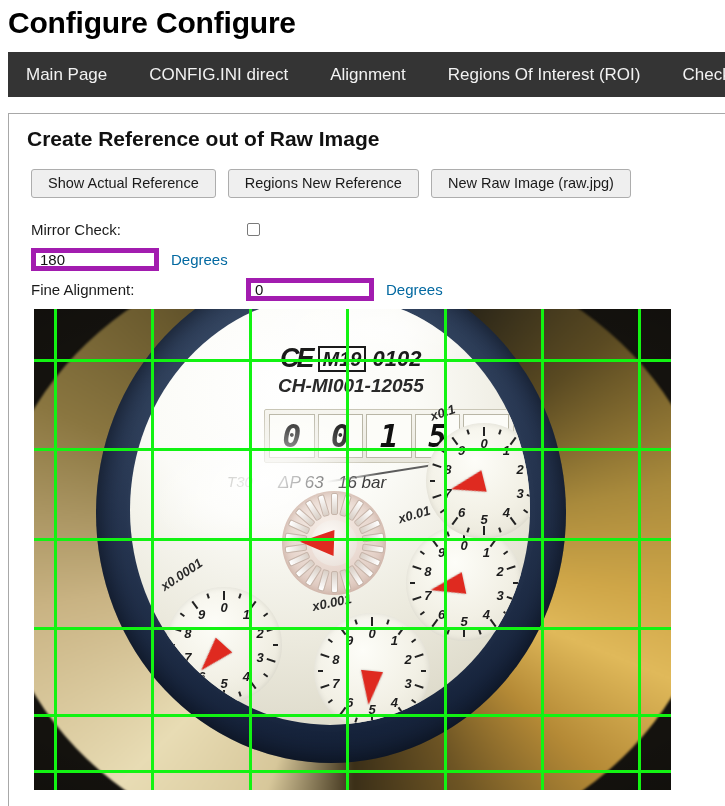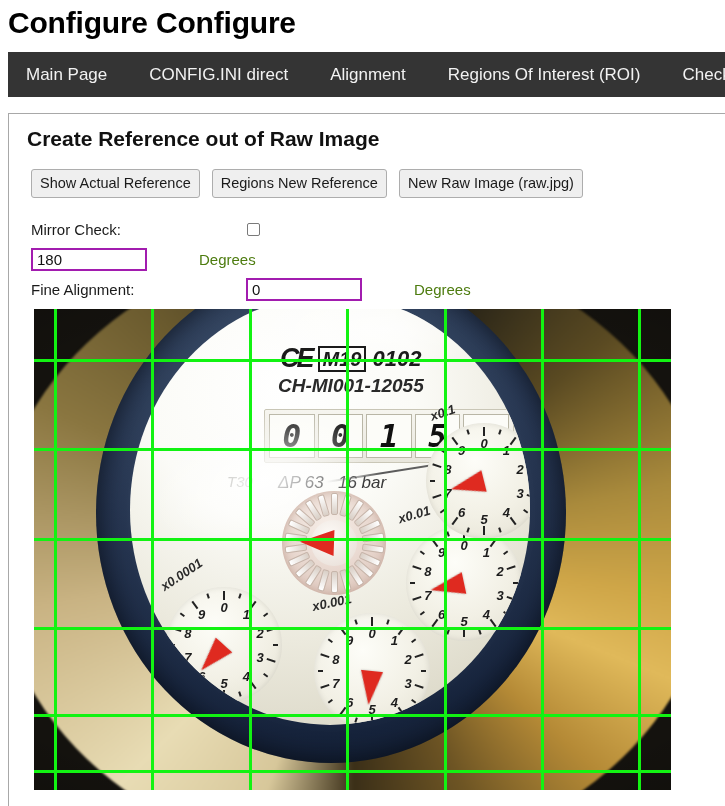--- a/index.html
+++ b/index.html
@@ -87,21 +87,21 @@
     display: flex;
     gap: 12px;
   }
   .btn {
     font-family: "Liberation Sans", sans-serif;
     font-size: 14.5px;
     color: #1a1a1a;
     background: #efefef;
     border: 1px solid #adadad;
     border-radius: 3px;
-    padding: 0 8px;
+    padding: 0 16px;
     height: 29px;
     line-height: 27px;
     white-space: nowrap;
     cursor: pointer;
   }
 
   
   .form-area {
     position: absolute;
     left: 22px;
@@ -117,41 +117,40 @@
     width: 215px;
     font-size: 15px;
     color: #1a1a1a;
     white-space: nowrap;
   }
   .form-control { width: 140px; display: flex; align-items: center; }
   .text-input {
     font-family: "Liberation Sans", sans-serif;
     font-size: 15px;
     color: #111111;
-    width: 116px;
+    width: 128px;
     height: 23px;
     padding: 1px 4px;
-    border: 2px solid #a21caf;
+    border: 5px solid #a21caf;
     background: #ffffff;
     border-radius: 0;
   }
   .checkbox {
     width: 13px;
     height: 13px;
     border: 1px solid #7a7a7a;
     background: #ffffff;
     border-radius: 2px;
     cursor: pointer;
     margin-left: 1px;
   }
   .form-unit {
     font-size: 15px;
-    color: #4d7c0f;
-    white-space: nowrap;
-    margin-left: 28px;
+    color: #0369a1;
+    white-space: nowrap;
   }
 
   
   .image-wrap {
     position: absolute;
     left: 25px;
     top: 195px;
     width: 637px;
     height: 481px;
     overflow: hidden;

